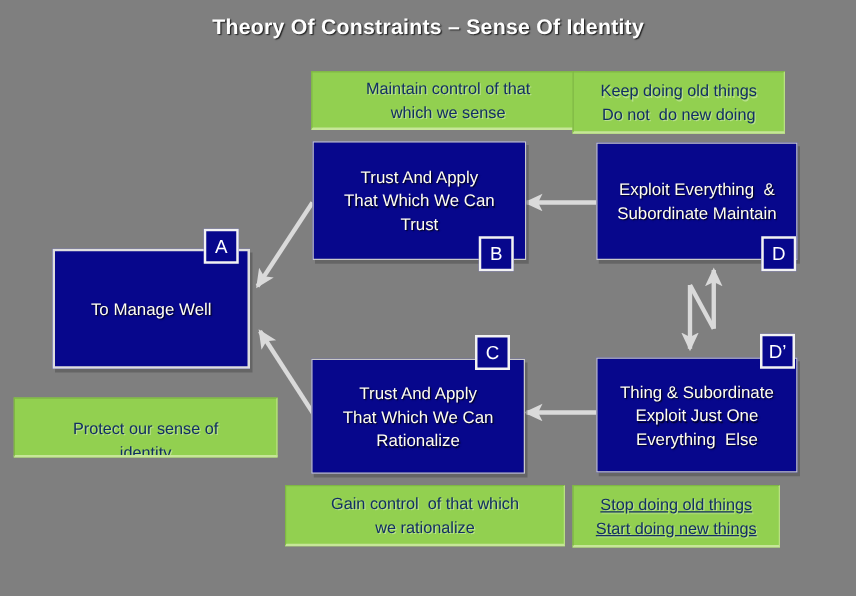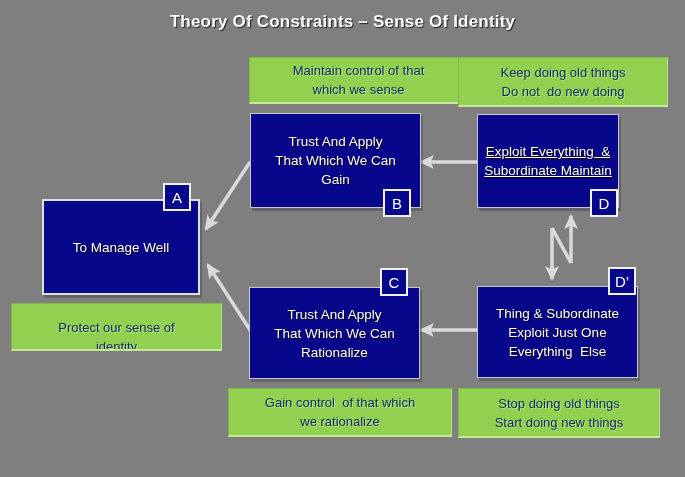--- a/index.html
+++ b/index.html
@@ -20,21 +20,21 @@
     border:1px solid #c9c9c9;box-sizing:border-box;
     box-shadow:2px 3px 0 rgba(70,70,70,.45);
     display:flex;flex-direction:column;justify-content:center;align-items:center;
     color:#fffef0;font-size:13.5px;line-height:19px;text-align:center;
     text-shadow:1px 1px 1px rgba(0,0,0,.8);
   }
   .nbox .line{white-space:pre;}
   #box-a{left:42px;top:199px;width:158px;height:96px;border:2px solid #dedede;}
   #box-b{left:250px;top:113px;width:171px;height:95px;}
   #box-c{left:249px;top:287px;width:171px;height:92px;}
-  #box-d{left:477px;top:114px;width:142px;height:94px;text-decoration:underline;}
+  #box-d{left:477px;top:114px;width:161px;height:94px;}
   #box-dp{left:477px;top:286px;width:161px;height:92px;}
   .tag{
     position:absolute;width:28px;height:28px;box-sizing:border-box;
     background:#07078c;border:2px solid #f2f2f2;
     display:flex;align-items:center;justify-content:center;
     color:#ffffff;font-size:15px;line-height:1;text-shadow:none;
     z-index:3;
   }
   #box-a .tag{top:-18px;right:7px;}
   #box-b .tag{bottom:-10px;right:9px;}
@@ -45,24 +45,24 @@
     position:absolute;z-index:2;background:#92d050;box-sizing:border-box;
     border-top:1px solid #7fb744;border-left:1px solid #7fb744;
     border-right:1px solid #b9e082;border-bottom:2px solid #c6e698;
     display:flex;flex-direction:column;justify-content:center;align-items:center;
     color:#122f63;font-size:13px;line-height:19px;text-align:center;
     text-shadow:1px 1px 0 rgba(255,255,255,.35);
     overflow:hidden;
   }
   .gbox .line{white-space:pre;}
   #g-maintain{left:228px;top:57px;width:219px;height:47px;margin-left:21px;}
-  #g-keep{left:458px;top:57px;width:210px;height:50px;}
-  #g-protect{left:11px;top:303px;width:211px;height:48px;justify-content:flex-start;padding-top:14px;}
+  #g-keep{left:458px;top:57px;width:170px;height:50px;}
+  #g-protect{left:11px;top:318px;width:211px;height:48px;justify-content:flex-start;padding-top:14px;}
   #g-gain{left:228px;top:388px;width:224px;height:49px;}
-  #g-stop{left:458px;top:388px;width:202px;height:50px;}
+  #g-stop{left:458px;top:388px;width:166px;height:50px;text-decoration:underline;}
 </style>
 </head>
 <body>
 
 <div class="canvas">
 
   <div class="title">Theory Of Constraints – Sense Of Identity</div>
 
   <svg class="arrows" width="685" height="477" viewBox="0 0 685 477">
     <defs>
@@ -82,21 +82,21 @@
   </svg>
 
   <div class="nbox" id="box-a">
     <div class="line">To Manage Well</div>
     <div class="tag">A</div>
   </div>
 
   <div class="nbox" id="box-b">
     <div class="line">Trust And Apply</div>
     <div class="line">That Which We Can</div>
-    <div class="line">Gain</div>
+    <div class="line">Trust</div>
     <div class="tag">B</div>
   </div>
 
   <div class="nbox" id="box-c">
     <div class="line">Trust And Apply</div>
     <div class="line">That Which We Can</div>
     <div class="line">Rationalize</div>
     <div class="tag">C</div>
   </div>
 

